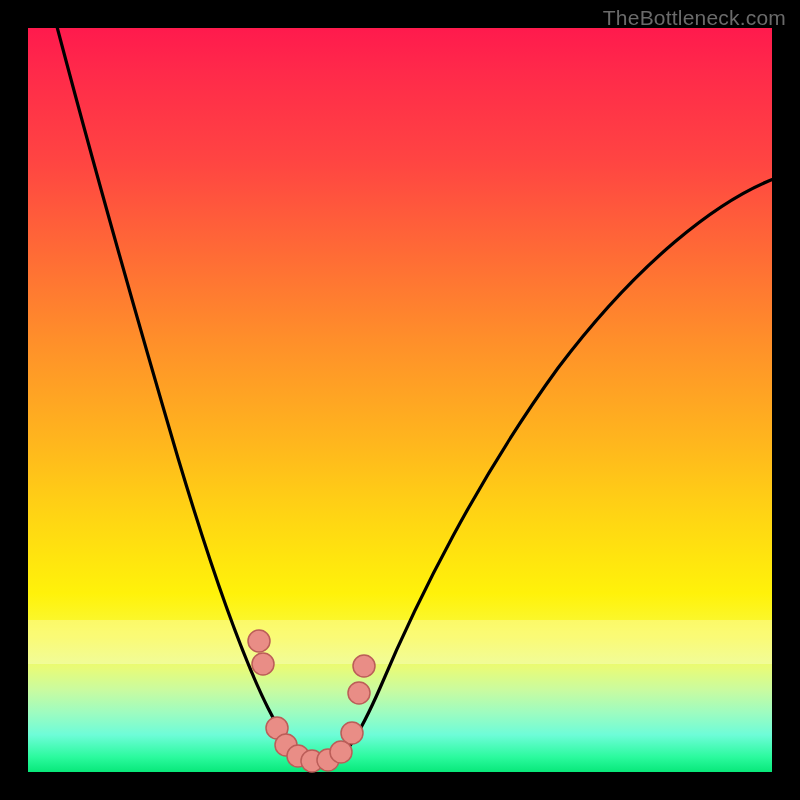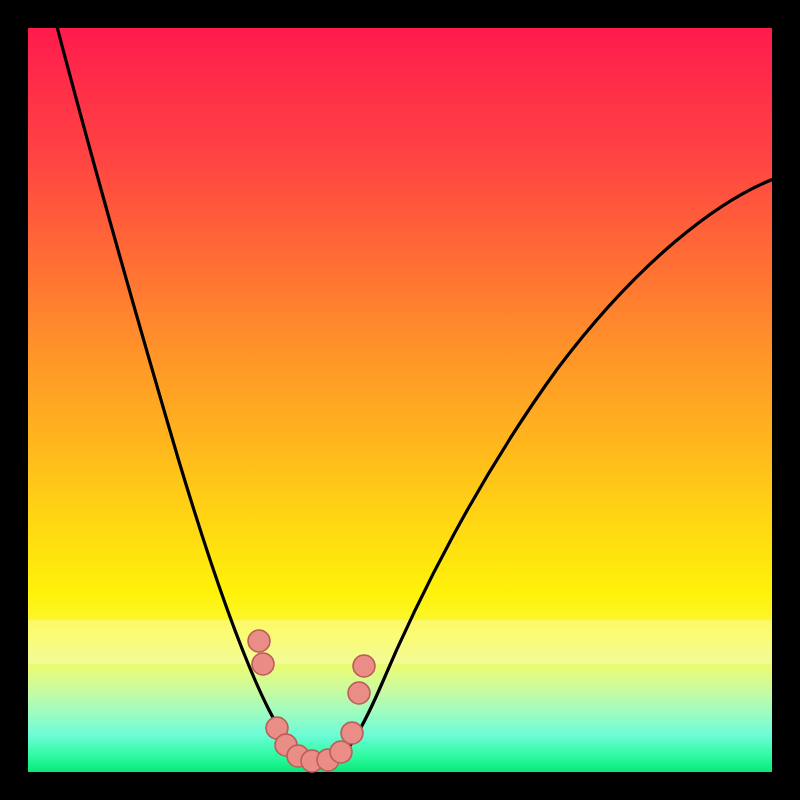--- a/index.html
+++ b/index.html
@@ -98,13 +98,14 @@
       <circle cx="284" cy="733" r="11"></circle>
 
       <circle cx="300" cy="732" r="11"></circle>
       <circle cx="313" cy="724" r="11"></circle>
       <circle cx="324" cy="705" r="11"></circle>
       <circle cx="331" cy="665" r="11"></circle>
       <circle cx="336" cy="638" r="11"></circle>
     </g>
   </svg>
 
+  <div class="attribution">TheBottleneck.com</div>
 </div>
 
 </body></html>

